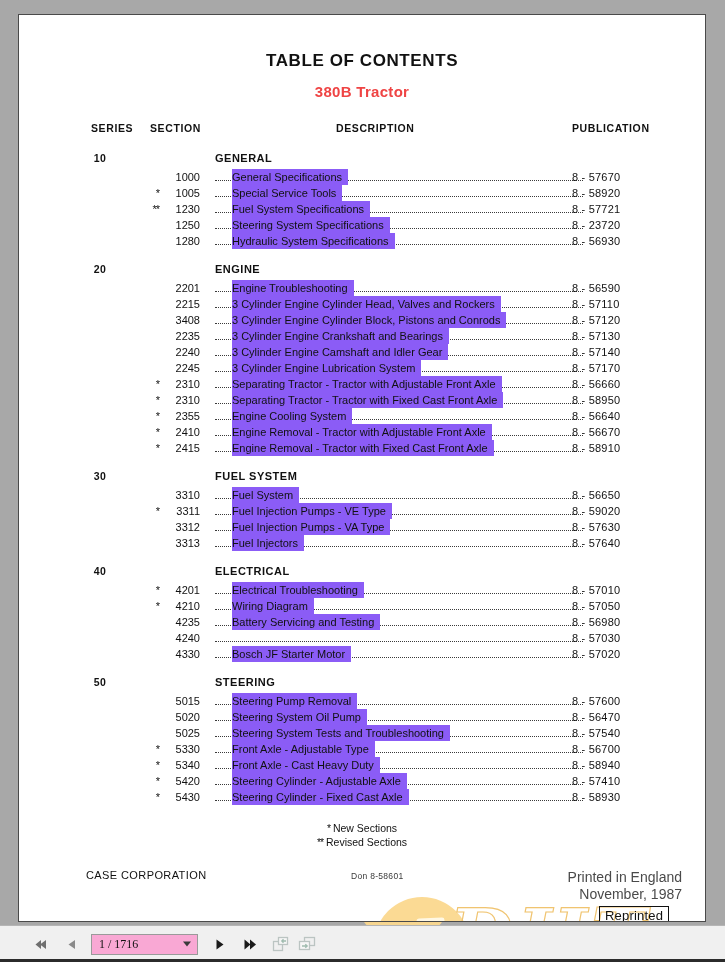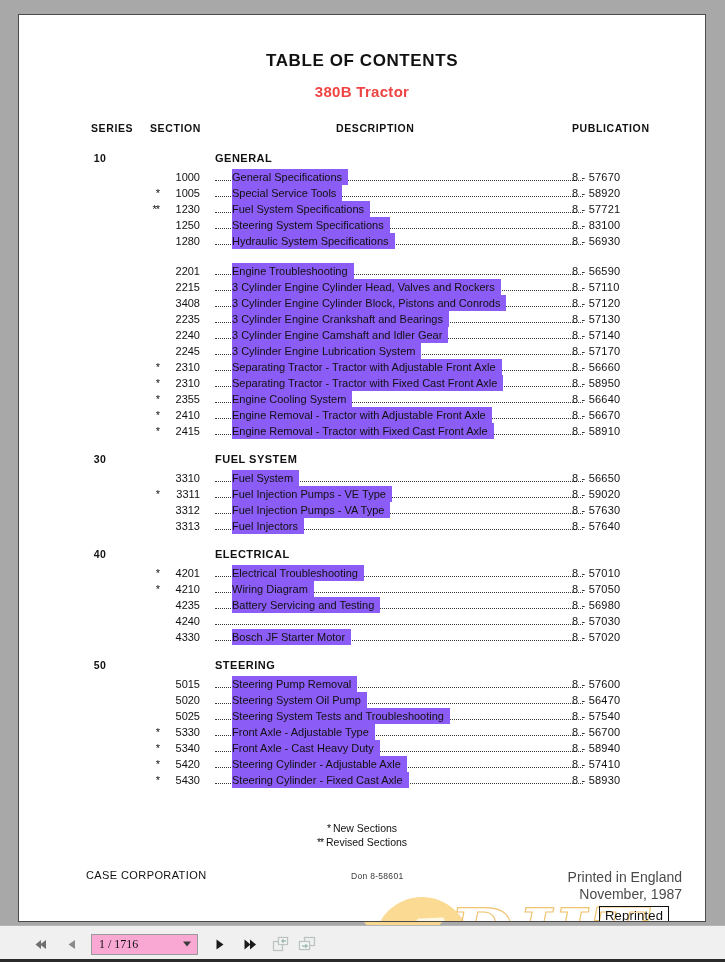--- a/index.html
+++ b/index.html
@@ -400,33 +400,37 @@
               <span class="desc-mask">Fuel System Specifications</span>
               <span class="pub">8 - 57721</span>
             </div>
             <div class="row">
               <span class="mark"></span>
               <span class="sec-no">1250</span>
               <span class="dots">
                 <span class="dots-inner"></span>
               </span>
               <span class="desc-mask">Steering System Specifications</span>
-              <span class="pub">8 - 83100</span>
+              <span class="pub">8 - 23720</span>
             </div>
             <div class="row">
               <span class="mark"></span>
               <span class="sec-no">1280</span>
               <span class="dots">
                 <span class="dots-inner"></span>
               </span>
               <span class="desc-mask">Hydraulic System Specifications</span>
               <span class="pub">8 - 56930</span>
             </div>
           </div>
           <div class="group">
+            <div class="group-head">
+              <span class="series-no">20</span>
+              <span class="group-title">ENGINE</span>
+            </div>
             <div class="row">
               <span class="mark"></span>
               <span class="sec-no">2201</span>
               <span class="dots">
                 <span class="dots-inner"></span>
               </span>
               <span class="desc-mask">Engine Troubleshooting</span>
               <span class="pub">8 - 56590</span>
             </div>
             <div class="row">

